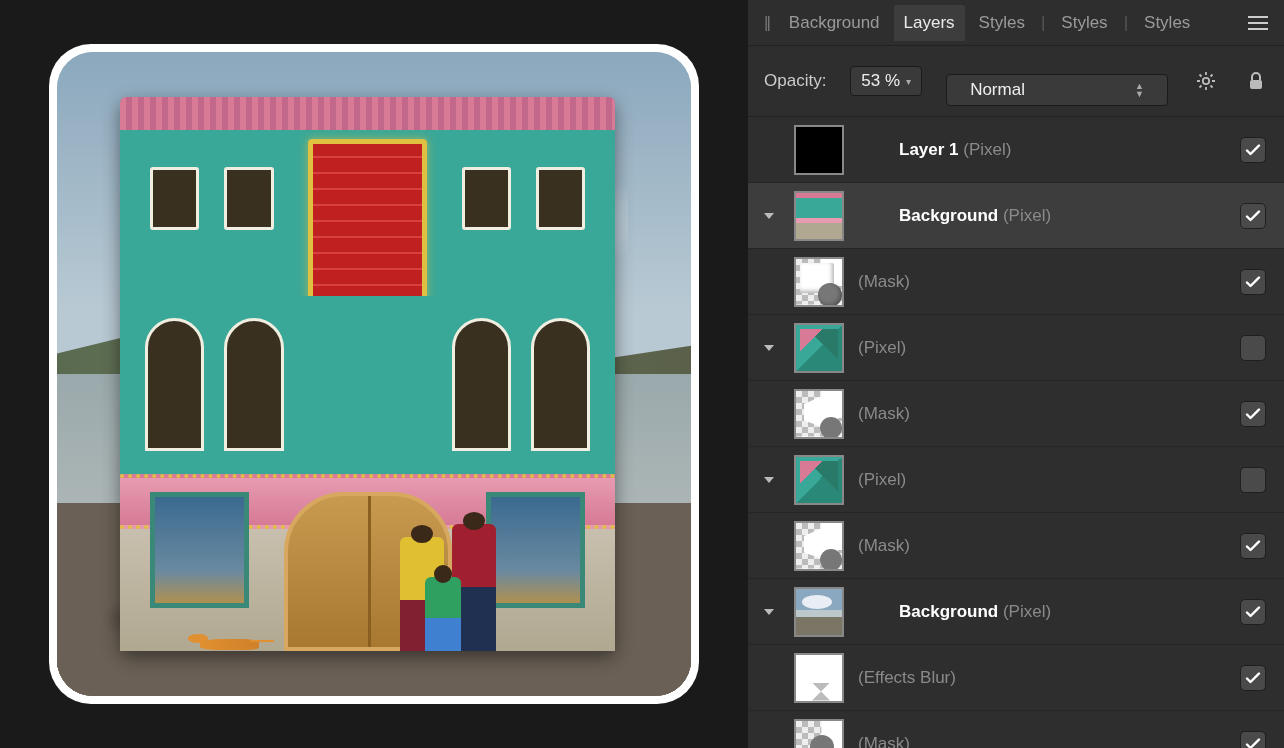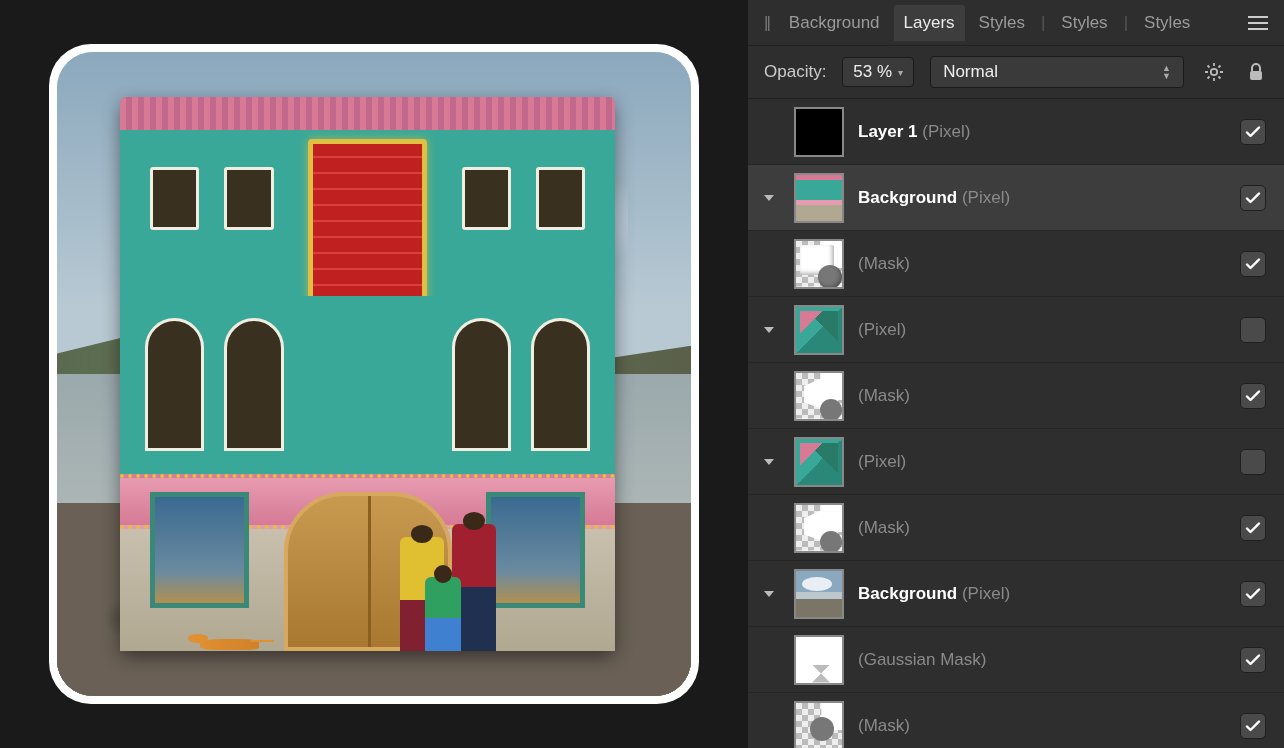--- a/index.html
+++ b/index.html
@@ -123,35 +123,35 @@
     border-radius: 3px 3px 0 0;
   }
   .tab.active {
     color: #eaeaea;
     background: #3d3d3d;
   }
   .tab-sep { color:#555; padding:0 2px;}
   .panel-menu { margin-left:auto; color:#ccc; padding:4px 6px; cursor:pointer; }
 
   .opacity-row {
-    display:flex; align-items:center; gap:16px;
+    display:flex; align-items:center; gap:24px;
     padding: 10px 16px;
     border-bottom:1px solid #222;
   }
   .opacity-label { color:#ccc; }
   .opacity-control {
     display:flex; align-items:center; gap:6px;
     background:#3a3a3a; border:1px solid #1a1a1a; border-radius:4px;
     padding: 4px 10px; color:#eee;
   }
   .opacity-control .caret { font-size:10px; color:#aaa;}
   .blend {
     flex:1; display:flex; align-items:center; justify-content:space-between;
     background:#3a3a3a; border:1px solid #1a1a1a; border-radius:4px;
-    padding: 5px 12px; color:#eee;
+    padding: 5px 23px; color:#eee;margin-top:18px;
   }
   .blend .updown { font-size:9px; line-height:8px; color:#aaa; display:flex; flex-direction:column;}
   .gear, .lock { color:#bbb; cursor:pointer; padding:2px 4px; }
   .gear svg, .lock svg, .panel-menu svg { display:block; }
 
   .layers { flex:1; overflow:auto; }
   .layer-row {
     display:flex; align-items:center; height:66px;
     padding: 0 18px 0 10px;
     border-bottom:1px solid #262626;
@@ -213,21 +213,21 @@
     background: linear-gradient(135deg,#d87a96 0 30%,transparent 30%),
                 linear-gradient(45deg,transparent 60%,#2a7a6a 60%);
   }
   .thumb.img-beach {
     background: linear-gradient(to bottom,#8aa8c0 0 45%,#bcc8cc 45% 60%,#7a7565 60% 100%);
   }
   .thumb.img-beach::before{
     content:"";position:absolute;left:6px;top:6px;width:30px;height:14px;background:rgba(255,255,255,0.8);border-radius:50%;
   }
   .layer-name { flex:1; color:#ddd; }
-  .layer-name strong { color:#fff; font-weight:600; }
+  .layer-name strong { color:#fff; font-weight:600;margin-left:41px; }
   .layer-name .type { color:#8a8a8a;margin-top:8px; }
   .check {
     width:26px; height:26px; border-radius:5px;
     background:#4a4a4a; border:1px solid #1f1f1f;
     display:flex; align-items:center; justify-content:center;
     color:#fff; cursor:pointer;
   }
   .check.off { color:transparent; }
   .check svg { width:16px; height:16px; }
 </style>
@@ -443,21 +443,21 @@
           </svg>
         </span>
       </div>
       <div class="layer-row child">
         <span class="disclose empty"></span>
         <span>
           <div class="thumb gaussian">
             <div class="hourglass"></div>
           </div>
         </span>
-        <span class="layer-name"><span class="type">(Gaussian Mask)</span></span>
+        <span class="layer-name"><span class="type">(Effects Blur)</span></span>
         <span class="check">
           <svg viewBox="0 0 16 16">
             <path d="M2 8.5l3.5 3.5L14 3.5" fill="none" stroke="currentColor" stroke-width="2.4" stroke-linecap="round" stroke-linejoin="round"></path>
           </svg>
         </span>
       </div>
       <div class="layer-row child">
         <span class="disclose empty"></span>
         <span>
           <div class="thumb mask checker mask-full-circle">

